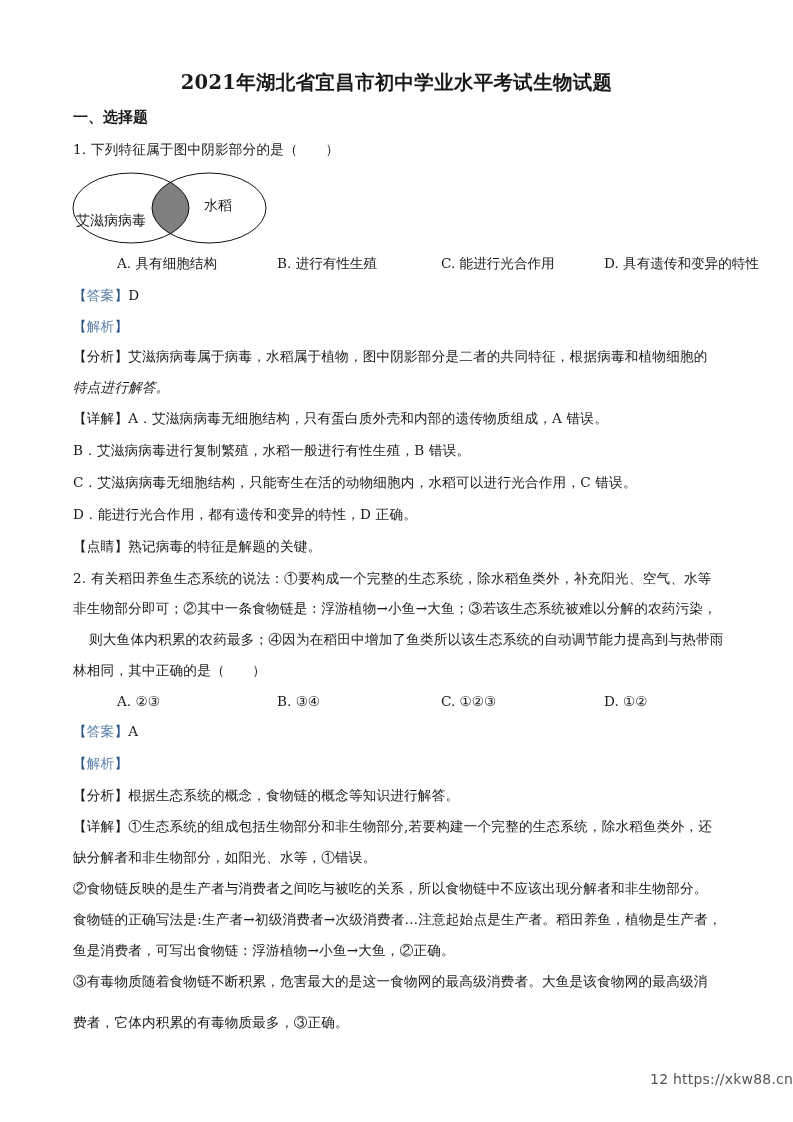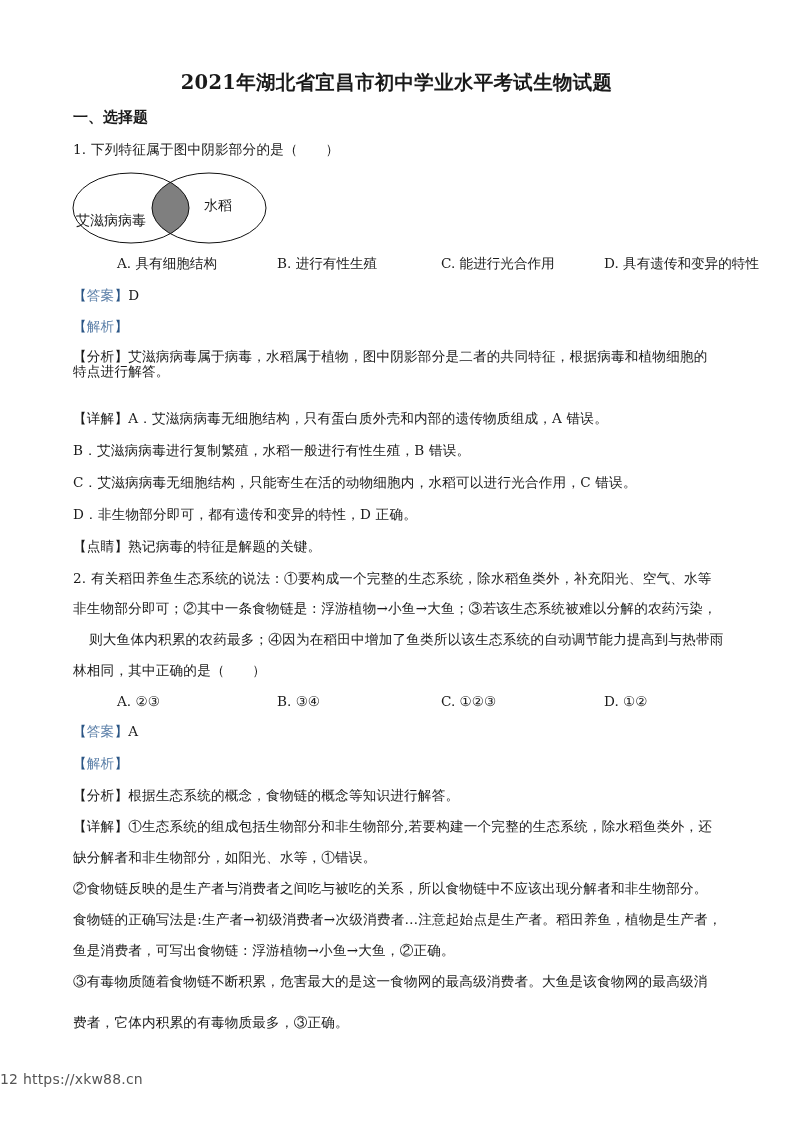--- a/index.html
+++ b/index.html
@@ -25,21 +25,21 @@
   .blue-label { color: #5b7fa8; }
   .blue-label .br { color: #2a5585; }
   .options {
     position: absolute; left: 73px; right: 70px; height: 18px;
     font-size: 13.6px; line-height: 18px; white-space: nowrap;
   }
   .options span { position: absolute; top: 0; margin-left: 44px; }
   .venn { position: absolute; left: 72px; top: 171px; width: 196px; height: 74px; }
   .venn-label { font-family: "DejaVu Sans", "Liberation Sans", sans-serif; font-size: 14px; }
   .footer {
-    position: absolute; left: 0; right: 0; top: 1071px; text-align: left;
+    position: absolute; left: 0; right: 0; top: 1071px; text-align: right;
     font-family: "DejaVu Sans", "Liberation Sans", sans-serif;
     font-size: 14px; color: #555555; letter-spacing: 0.2px;
   }
 </style>
 </head>
 <body>
 
 <div>
 
   <div class="title">2021年湖北省宜昌市初中学业水平考试生物试题</div>
@@ -71,27 +71,27 @@
 
   <div class="line" style="top:286px;">
     <span class="blue-label"><span class="br">【</span><span>答案</span><span class="br">】</span></span><span>D</span>
   </div>
   <div class="line" style="top:317px;">
     <span class="blue-label"><span class="br">【</span><span>解析</span><span class="br">】</span></span>
   </div>
   <div class="line" style="top:347px;">
     <span>【分析】</span><span>艾滋病病毒属于病毒，水稻属于植物，图中阴影部分是二者的共同特征，根据病毒和植物细胞的</span>
   </div>
-  <div class="line" style="top:362px;">特点进行解答。</div>
+  <div class="line" style="top:378px;font-style:italic;">特点进行解答。</div>
   <div class="line" style="top:409px;">
     <span>【详解】</span><span>A．艾滋病病毒无细胞结构，只有蛋白质外壳和内部的遗传物质组成，A 错误。</span>
   </div>
   <div class="line" style="top:441px;">B．艾滋病病毒进行复制繁殖，水稻一般进行有性生殖，B 错误。</div>
   <div class="line" style="top:473px;">C．艾滋病病毒无细胞结构，只能寄生在活的动物细胞内，水稻可以进行光合作用，C 错误。</div>
-  <div class="line" style="top:505px;">D．非生物部分即可，都有遗传和变异的特性，D 正确。</div>
+  <div class="line" style="top:505px;">D．能进行光合作用，都有遗传和变异的特性，D 正确。</div>
   <div class="line" style="top:537px;">
     <span>【点睛】</span><span>熟记病毒的特征是解题的关键。</span>
   </div>
 
   <div class="line" style="top:569px;">2. 有关稻田养鱼生态系统的说法：①要构成一个完整的生态系统，除水稻鱼类外，补充阳光、空气、水等</div>
   <div class="line" style="top:599px;">非生物部分即可；②其中一条食物链是：浮游植物→小鱼→大鱼；③若该生态系统被难以分解的农药污染，</div>
   <div class="line" style="top:630px;margin-left:16px;">则大鱼体内积累的农药最多；④因为在稻田中增加了鱼类所以该生态系统的自动调节能力提高到与热带雨</div>
   <div class="line" style="top:661px;">林相同，其中正确的是（　　）</div>
 
   <div class="options" style="top:692px;">

